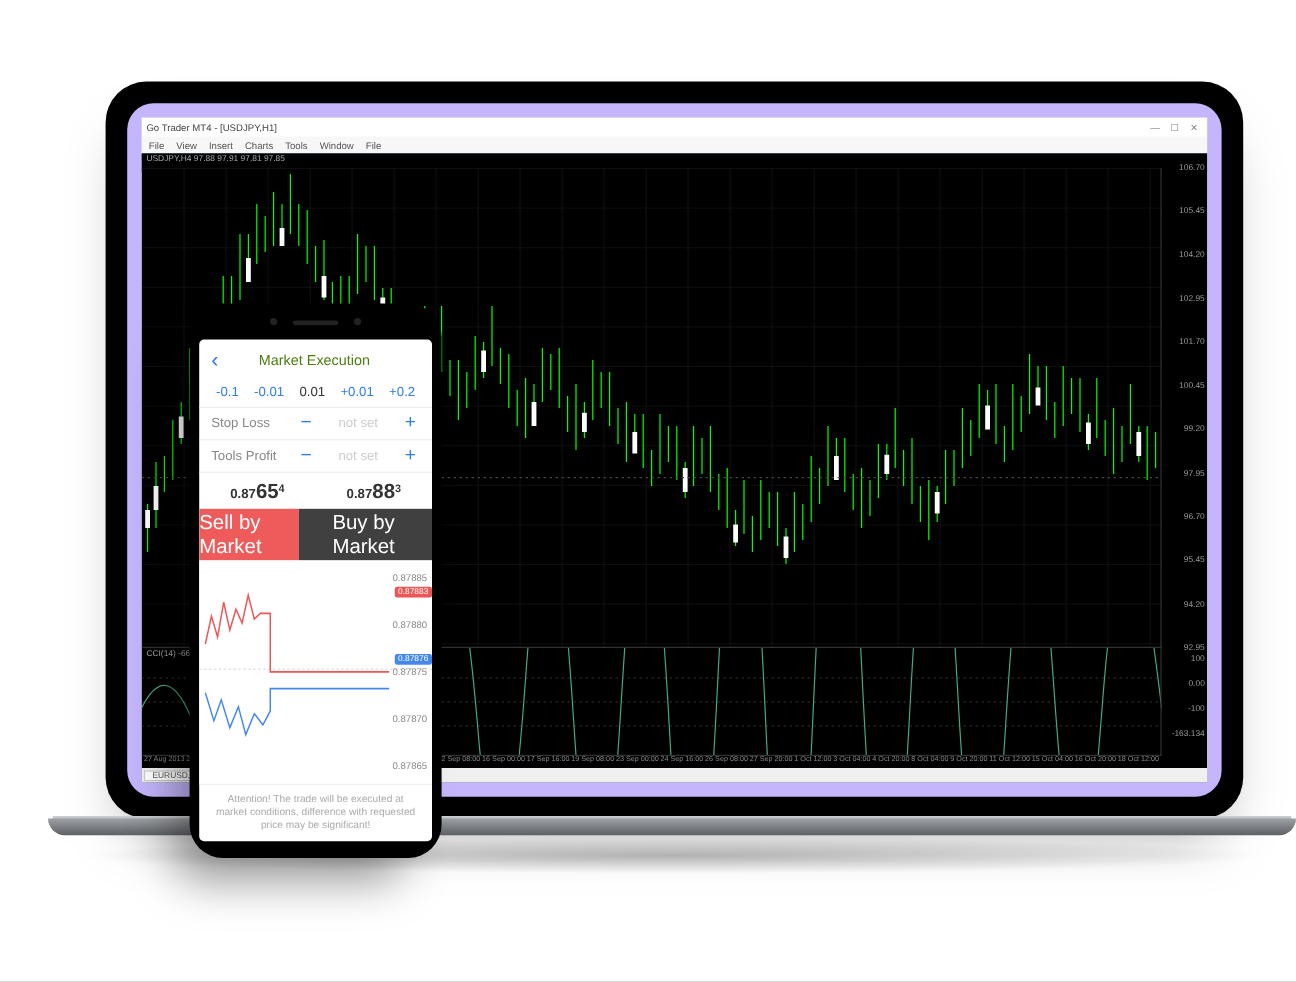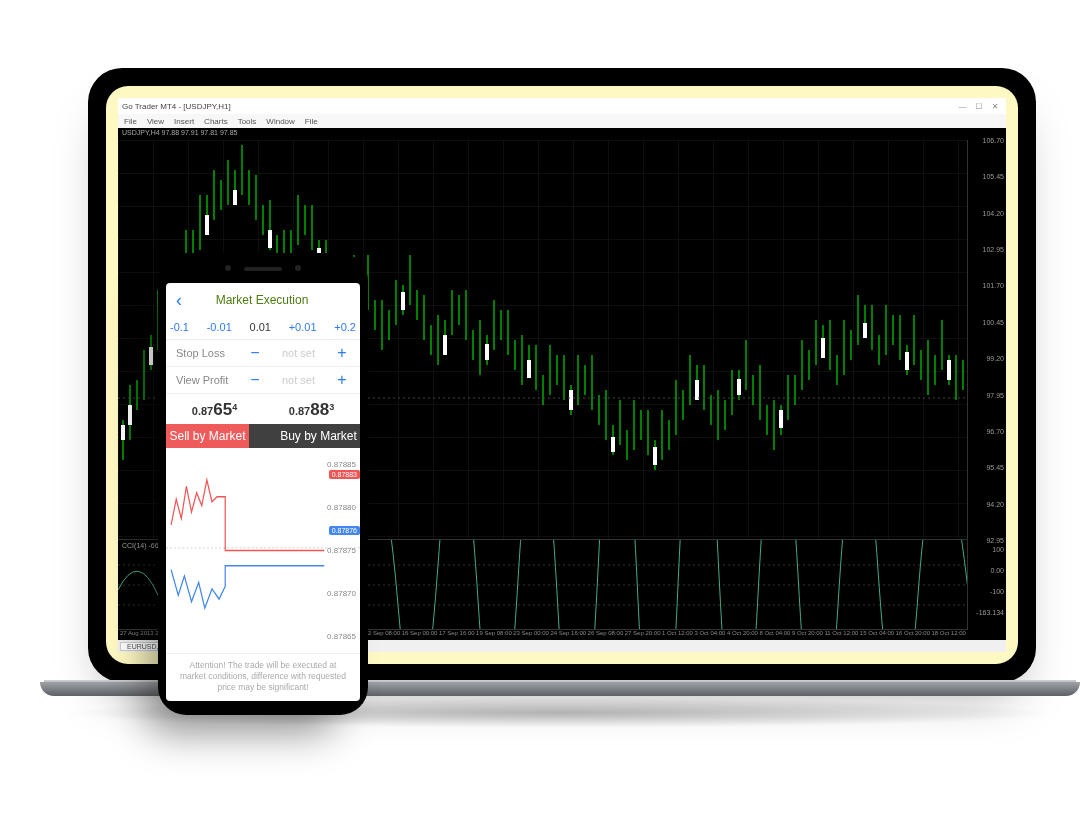--- a/index.html
+++ b/index.html
@@ -1,20 +1,20 @@
 <!DOCTYPE html>
 <html><head>
 <meta charset="utf-8">
 <style>
   html,body{margin:0;padding:0;width:1080px;height:818px;background:#fff;font-family:Arial,Helvetica,sans-serif;overflow:hidden;}
   .stage{position:relative;width:1080px;height:818px;}
 
   
   .laptop{position:absolute;left:88px;top:68px;width:948px;height:614px;background:#000;border-radius:34px;box-shadow:0 30px 50px -20px rgba(0,0,0,.35);}
-  .laptop-inner{position:absolute;left:18px;top:18px;right:18px;bottom:18px;background:#fef9c3;border-radius:22px;}
+  .laptop-inner{position:absolute;left:18px;top:18px;right:18px;bottom:18px;background:#c4b5fd;border-radius:22px;}
   .screen{position:absolute;left:12px;top:12px;right:12px;bottom:12px;background:#f0f0f0;overflow:hidden;}
   .laptop-base{position:absolute;left:40px;top:682px;width:1040px;height:14px;background:linear-gradient(#9ea1a5,#5d6064);border-radius:0 0 40px 40px;}
   .laptop-lip{position:absolute;left:44px;top:680px;width:1032px;height:6px;background:linear-gradient(#cfd2d6,#8e9195);}
   .laptop-shadow{position:absolute;left:60px;top:698px;width:1000px;height:30px;background:radial-gradient(ellipse at center,rgba(0,0,0,.25),rgba(0,0,0,0) 70%);}
 
   
   .titlebar{height:16px;background:#fff;font-size:8px;color:#444;display:flex;align-items:center;padding:0 4px;justify-content:space-between;}
   .titlebar .wbtns span{display:inline-block;width:14px;text-align:center;color:#888;}
   .menubar{height:14px;background:#f7f7f7;border-bottom:6px solid #1d4ed8;font-size:8px;color:#555;display:flex;gap:10px;padding:0 6px;align-items:center;}
   .menubar span{cursor:default;}
@@ -35,32 +35,32 @@
   
   .phone{position:absolute;left:158px;top:253px;width:210px;height:462px;background:#000;border-radius:28px;box-shadow:-22px 30px 40px -12px rgba(0,0,0,.4);}
   .phone-screen{position:absolute;left:8px;top:30px;right:8px;bottom:14px;background:#fff;border-radius:4px;overflow:hidden;display:flex;flex-direction:column;}
   .phone-speaker{position:absolute;top:14px;left:50%;transform:translateX(-50%);width:38px;height:4px;background:#222;border-radius:3px;}
   .phone-cam{position:absolute;top:12px;left:calc(50% + 32px);width:6px;height:6px;background:#222;border-radius:50%;}
   .phone-sensor{position:absolute;top:12px;left:calc(50% - 38px);width:6px;height:6px;background:#222;border-radius:50%;}
 
   .p-header{display:flex;align-items:center;height:34px;position:relative;}
   .p-back{color:#2d7cf0;font-size:18px;padding:0 10px;}
   .p-title{flex:1;text-align:center;font-size:12px;color:#4d7c0f;margin-left:-28px;}
-  .p-vol{display:flex;justify-content:space-between;font-size:11px;padding:4px 4px 6px;color:#2d7cf0;}
+  .p-vol{display:flex;justify-content:space-between;font-size:11px;padding:4px 14px 6px;color:#2d7cf0;}
   .p-vol .mid{color:#333;}
   .p-row{display:flex;align-items:center;height:26px;font-size:11px;color:#888;padding:0 10px;border-top:1px solid #eee;}
   .p-row .lbl{flex:1;}
   .p-row .pm{color:#2d7cf0;width:16px;text-align:center;font-size:16px;}
   .p-row .val{flex:1;text-align:center;color:#ccc;}
   .p-prices{display:flex;border-top:1px solid #eee;}
   .p-prices>div{flex:1;text-align:center;padding:6px 0 4px;}
   .price-big{font-size:11px;color:#333;font-weight:bold;}
   .price-big .lg{font-size:17px;}
   .price-big sup{font-size:9px;vertical-align:super;}
-  .p-btns{display:flex;height:24px;font-size:12px;color:#fff;}
+  .p-btns{display:flex;height:43px;font-size:17px;color:#fff;}
   .p-btns>div{flex:1;display:flex;align-items:center;justify-content:center;}
   .sell{background:#ef5b5b;}
   .buy{background:#404040;padding-left:28px;}
   .p-chart{flex:1;position:relative;background:#fff;}
   .p-yaxis{position:absolute;right:4px;top:0;bottom:0;width:40px;font-size:8px;color:#888;}
   .p-yaxis div{position:absolute;right:0;transform:translateY(-50%);}
   .p-badge{position:absolute;right:0;font-size:7px;color:#fff;padding:1px 3px;border-radius:2px;}
   .p-foot{font-size:8.5px;color:#aaa;text-align:center;padding:6px 10px 8px;border-top:1px solid #eee;line-height:1.3;}
 </style>
 </head>
@@ -205,21 +205,21 @@
         <span>+0.2</span>
       </div>
 
       <div class="p-row">
         <span class="lbl">Stop Loss</span>
         <span class="pm">−</span>
         <span class="val">not set</span>
         <span class="pm">+</span>
       </div>
       <div class="p-row">
-        <span class="lbl">View Profit</span>
+        <span class="lbl">Tools Profit</span>
         <span class="pm">−</span>
         <span class="val">not set</span>
         <span class="pm">+</span>
       </div>
 
       <div class="p-prices">
         <div>
           <span class="price-big"><span>0.87</span><span class="lg">65</span><sup>4</sup></span>
         </div>
         <div>

